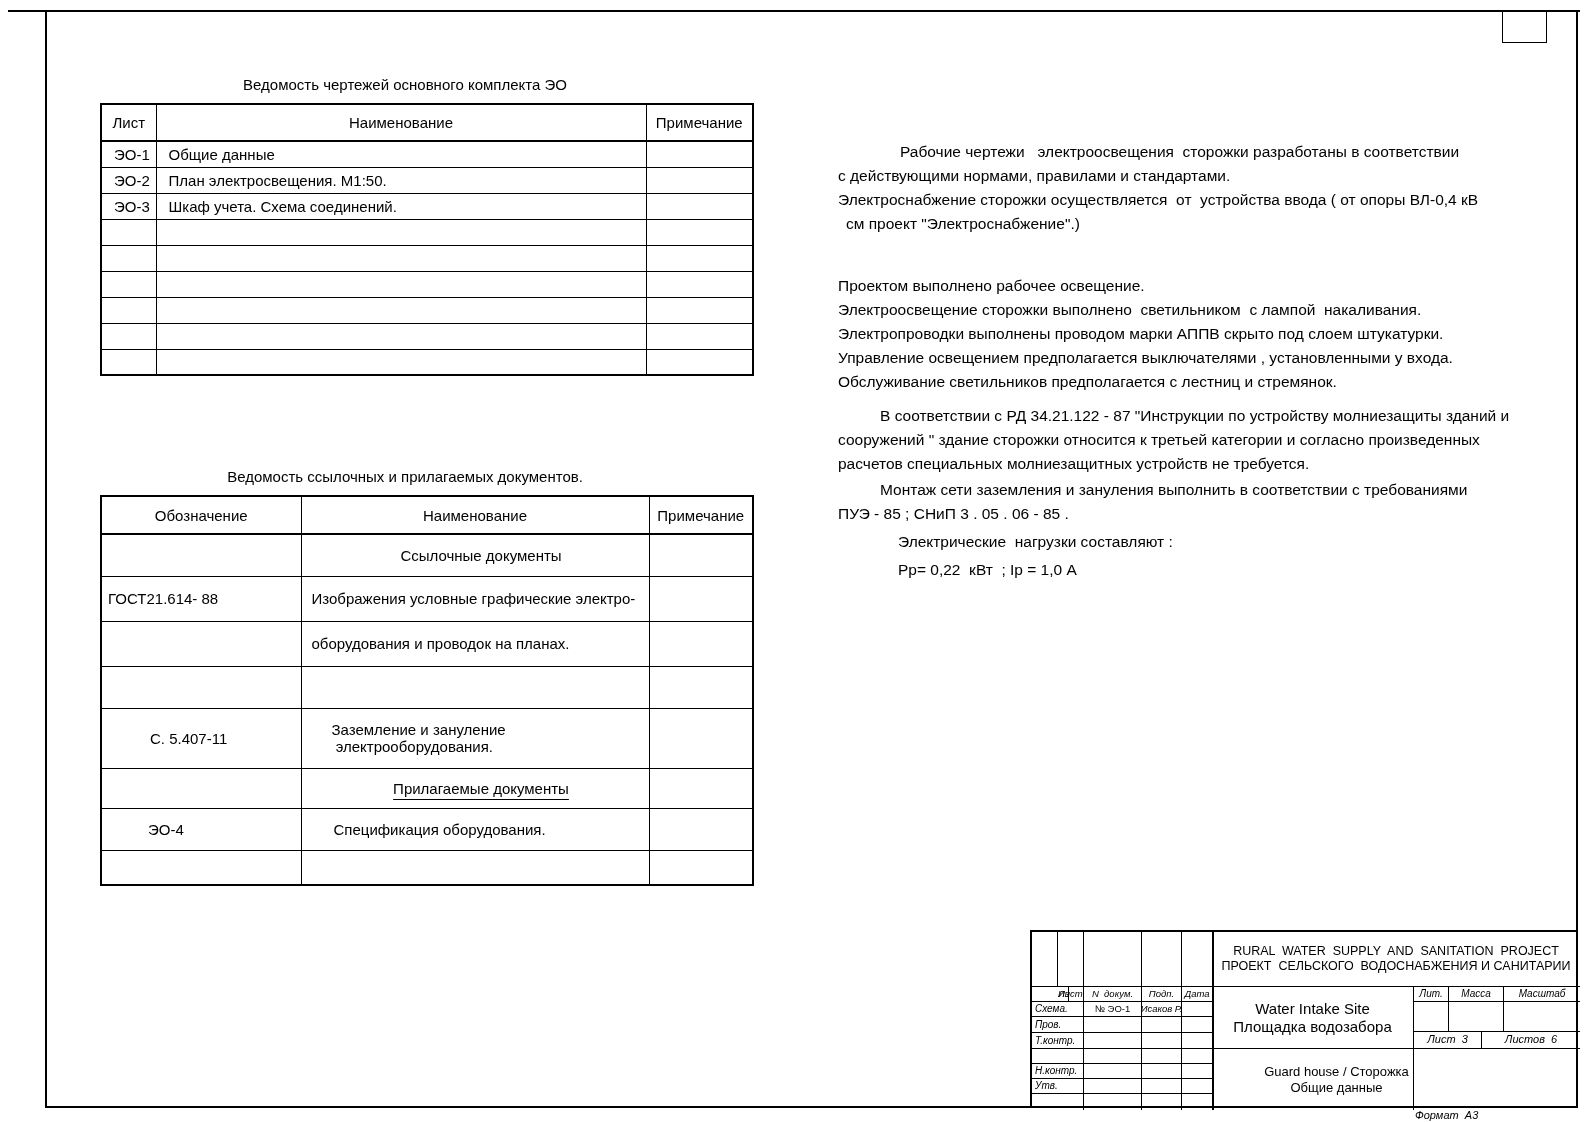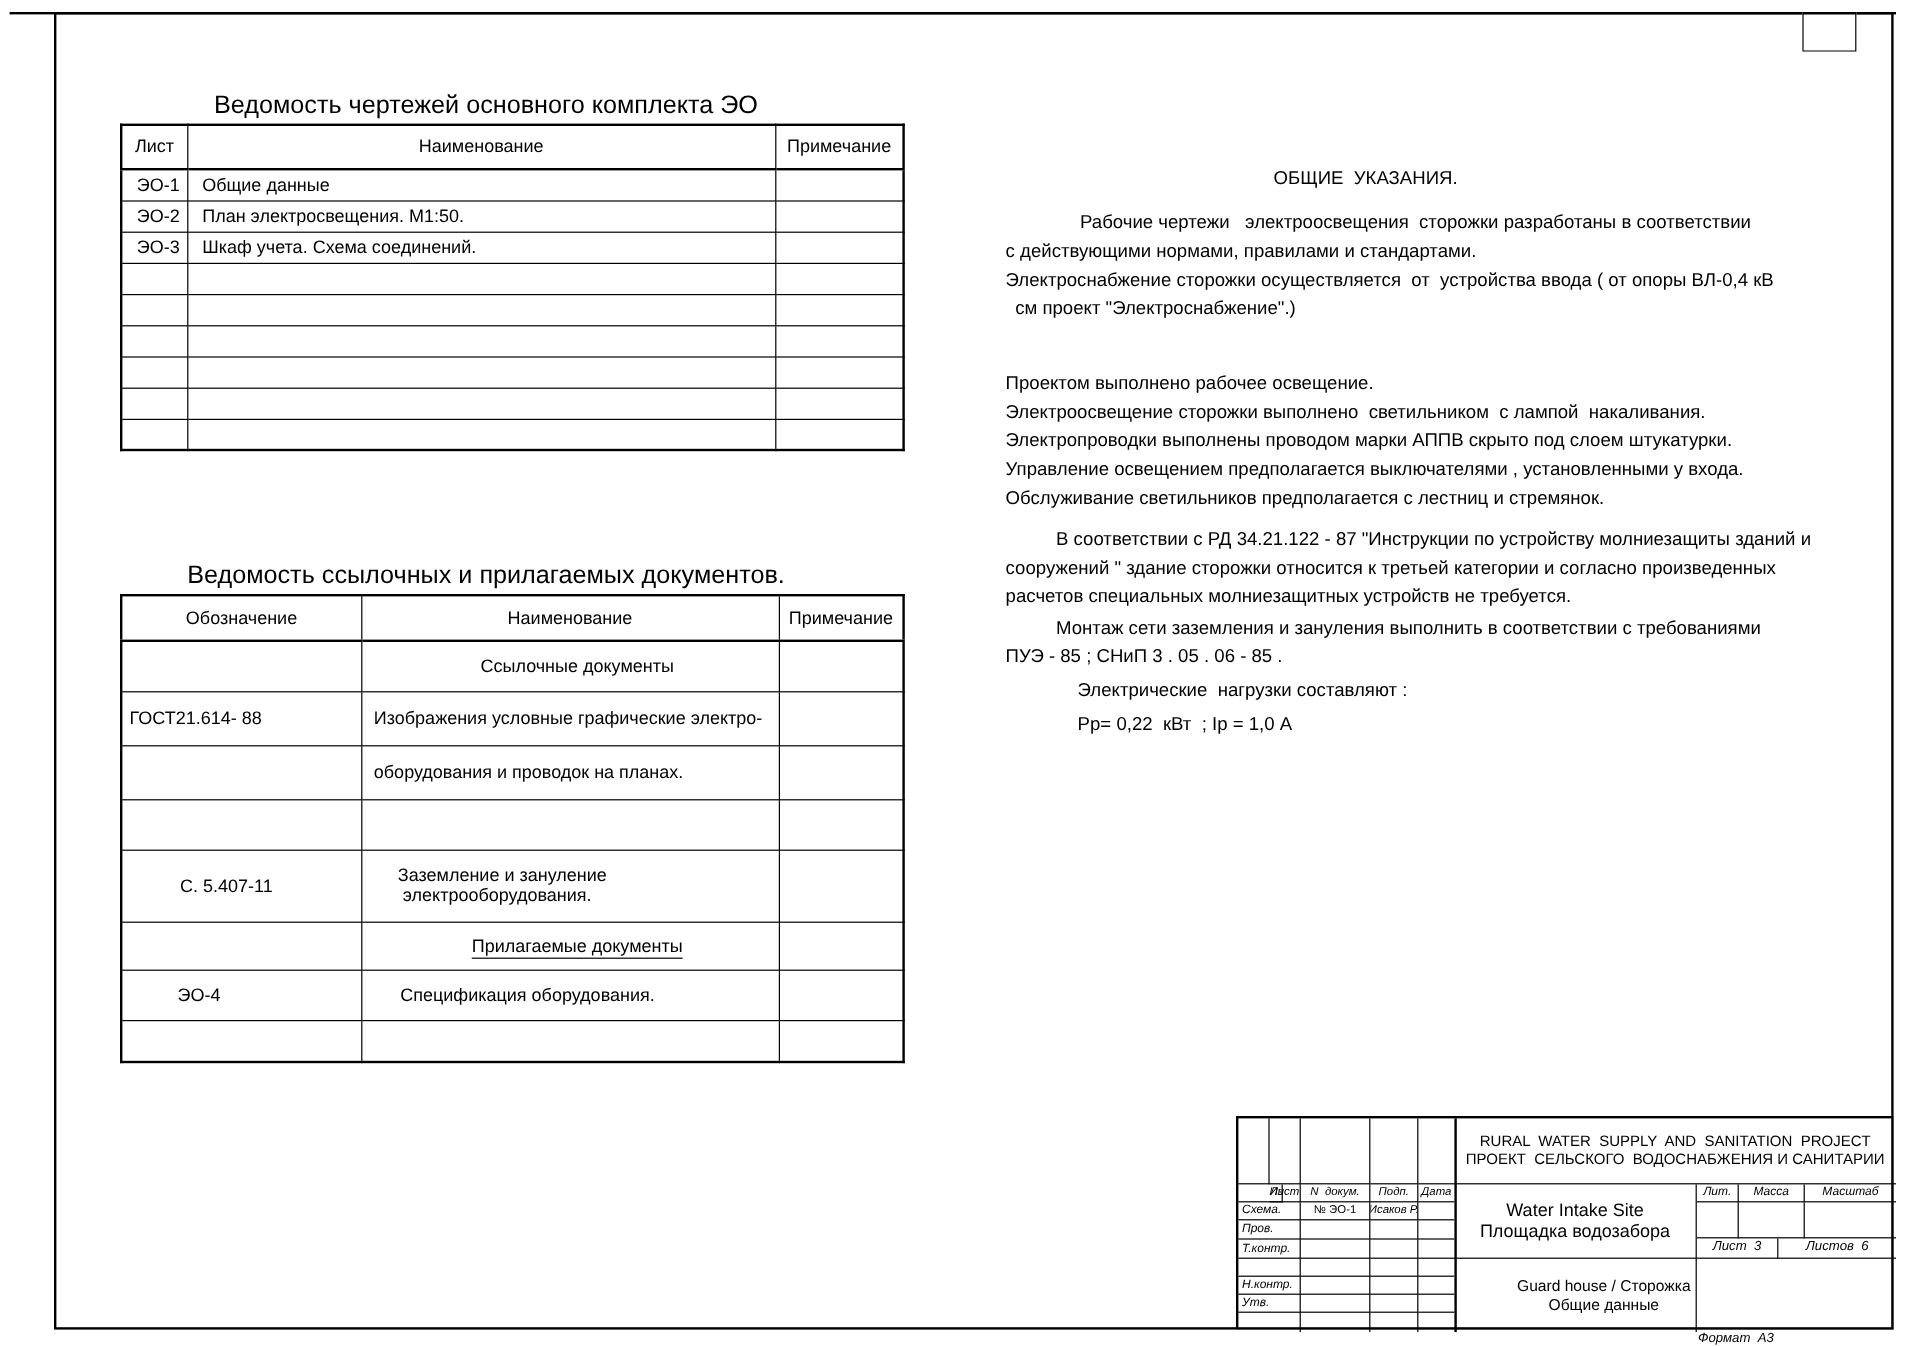--- a/index.html
+++ b/index.html
@@ -6,21 +6,21 @@
   html,body { background:#ffffff; }
   body { font-family:"Liberation Sans", sans-serif; color:#000; }
   .sheet { position:relative; width:1588px; height:1122px; background:#fff; overflow:hidden; }
 
   
   .topline { position:absolute; left:8px; top:10px; width:1572px; height:0; border-top:2px solid #000; }
   .frame { position:absolute; left:45px; top:10px; width:1533px; height:1098px; border:2px solid #000; }
   .corner-box { position:absolute; left:1502px; top:10px; width:45px; height:33px; border:1px solid #000; border-top:2px solid #000; background:#fff; }
 
   
-  .tbl-title { position:absolute; font-size:21px; text-align:center; white-space:pre; }
+  .tbl-title { position:absolute; font-size:15px; text-align:center; white-space:pre; }
   #t1-title { left:100px; top:76px; width:610px; }
   #t2-title { left:100px; top:468px; width:610px; }
 
   
   table.reg { position:absolute; border-collapse:collapse; table-layout:fixed; border:2px solid #000; font-size:15px; background:#fff; }
   table.reg th, table.reg td { border:1px solid #000; overflow:hidden; white-space:pre; vertical-align:middle; }
   table.reg th { font-weight:normal; text-align:center; border-bottom:2px solid #000; }
   #t1 { left:100px; top:103px; width:652px; }
   #t1 thead tr { height:37px; }
   #t1 tbody tr { height:26px; }
@@ -184,21 +184,20 @@
         </tr>
       <tr class="h35">
           <td></td>
           <td></td>
           <td></td>
         </tr>
     </tbody>
   </table>
 
   <div class="notes">
-    <div class="notes-title">ОБЩИЕ  УКАЗАНИЯ.</div>
     <div class="nl ind62">Рабочие чертежи   электроосвещения  сторожки разработаны в соответствии</div>
     <div class="nl">с действующими нормами, правилами и стандартами.</div>
     <div class="nl">Электроснабжение сторожки осуществляется  от  устройства ввода ( от опоры ВЛ-0,4 кВ</div>
     <div class="nl ind8">см проект "Электроснабжение".)</div>
     <div class="nl gap38">Проектом выполнено рабочее освещение.</div>
     <div class="nl">Электроосвещение сторожки выполнено  светильником  с лампой  накаливания.</div>
     <div class="nl">Электропроводки выполнены проводом марки АППВ скрыто под слоем штукатурки.</div>
     <div class="nl">Управление освещением предполагается выключателями , установленными у входа.</div>
     <div class="nl">Обслуживание светильников предполагается с лестниц и стремянок.</div>
     <div class="nl gap10 ind42">В соответствии с РД 34.21.122 - 87 "Инструкции по устройству молниезащиты зданий и</div>

